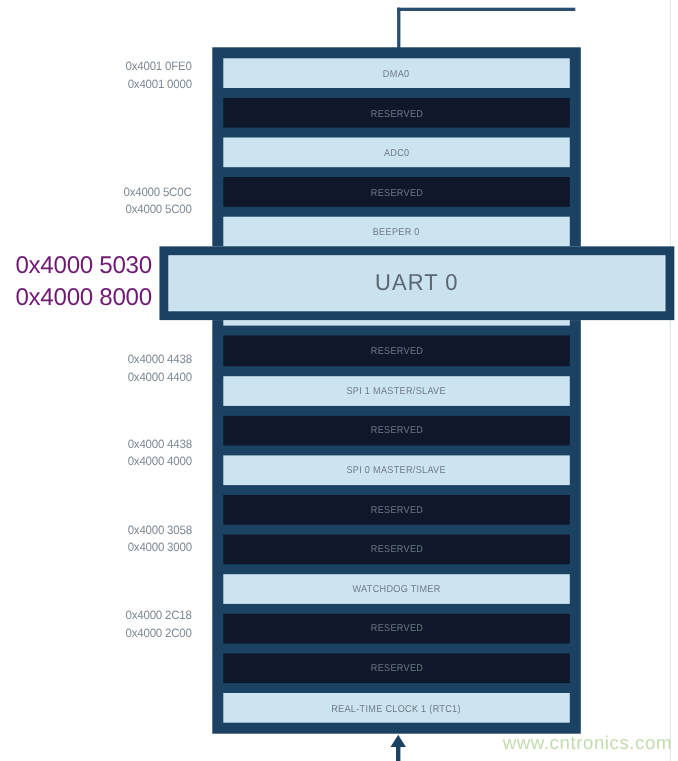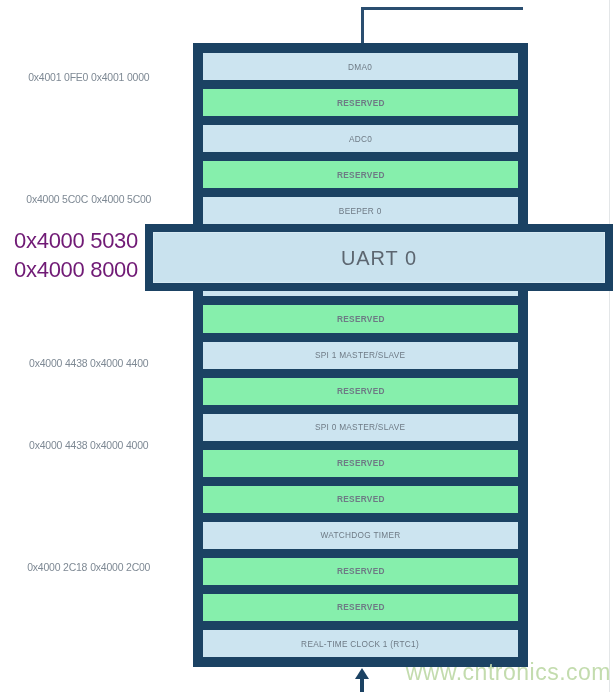--- a/index.html
+++ b/index.html
@@ -15,33 +15,33 @@
   .conn-h{position:absolute;left:361px;top:7px;width:162px;height:3px;background:#2a4e70;}
 
   
   .stack{
     position:absolute;left:193px;top:43px;width:335px;height:624px;
     background:#1b4263;box-sizing:border-box;padding:10px;
     display:flex;flex-direction:column;gap:9px;
   }
   .row{flex:1;display:flex;align-items:center;justify-content:center;overflow:hidden;}
   .row.peripheral{background:#cce4f0;}
-  .row.reserved{background:#86efac;font-weight:bold;}
+  .row.reserved{background:#0f172a;}
   .row-label{
     font-size:9px;letter-spacing:.3px;color:#6e7a85;white-space:nowrap;
     transform:scaleX(.92);transform-origin:center;
   }
 
   
   .labels-col{
     position:absolute;left:0;top:53px;width:178px;height:604px;
     display:flex;flex-direction:column;gap:9px;pointer-events:none;
   }
   .addr-slot{
-    flex:1;position:relative;display:flex;flex-direction:row;
+    flex:1;position:relative;display:flex;flex-direction:column;
     justify-content:center;align-items:flex-end;padding-right:4px;overflow:visible;
   }
   .addr-line{
     font-size:11px;line-height:16px;color:#7e8994;letter-spacing:-.2px;
     white-space:nowrap;transform:scaleX(.95);transform-origin:right center;
   }
 
   
   .uart-block{
     position:absolute;left:145px;top:224px;width:468px;height:67px;
@@ -58,21 +58,21 @@
   
   .arrow-head{
     position:absolute;left:355px;top:668px;width:0;height:0;
     border-left:7px solid transparent;border-right:7px solid transparent;
     border-bottom:11px solid #1b4263;
   }
   .arrow-shaft{position:absolute;left:360px;top:677px;width:4px;height:15px;background:#1b4263;}
 
   
   .watermark{
-    position:absolute;right:5px;bottom:6px;font-size:23px;letter-spacing:.5px;
+    position:absolute;right:5px;bottom:6px;font-size:17px;letter-spacing:.5px;
     color:#c3dcae;white-space:nowrap;
   }
 </style>
 </head>
 <body>
 
 <div class="canvas">
 
   <div class="edge-line"></div>
 
@@ -118,20 +118,24 @@
   </div>
       <div class="addr-slot">
     <div class="addr-line">0x4000 4438</div>
     <div class="addr-line">0x4000 4000</div>
   </div>
       <div class="addr-slot">
     <div class="addr-line"></div>
     <div class="addr-line"></div>
   </div>
       <div class="addr-slot">
+    <div class="addr-line">0x4000 3058</div>
+    <div class="addr-line">0x4000 3000</div>
+  </div>
+      <div class="addr-slot">
     <div class="addr-line"></div>
     <div class="addr-line"></div>
   </div>
       <div class="addr-slot">
     <div class="addr-line">0x4000 2C18</div>
     <div class="addr-line">0x4000 2C00</div>
   </div>
       <div class="addr-slot">
     <div class="addr-line"></div>
     <div class="addr-line"></div>

